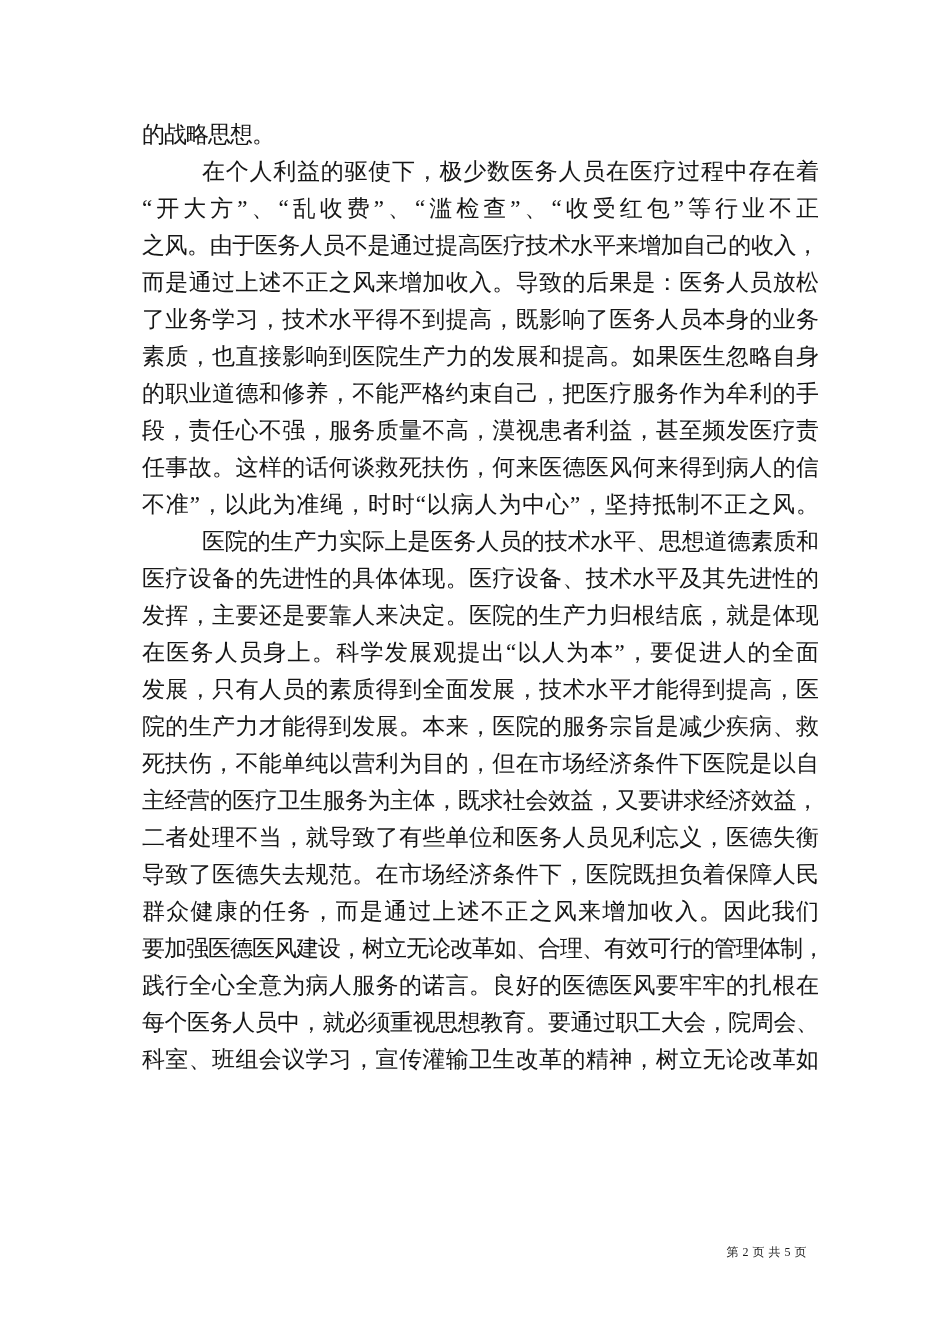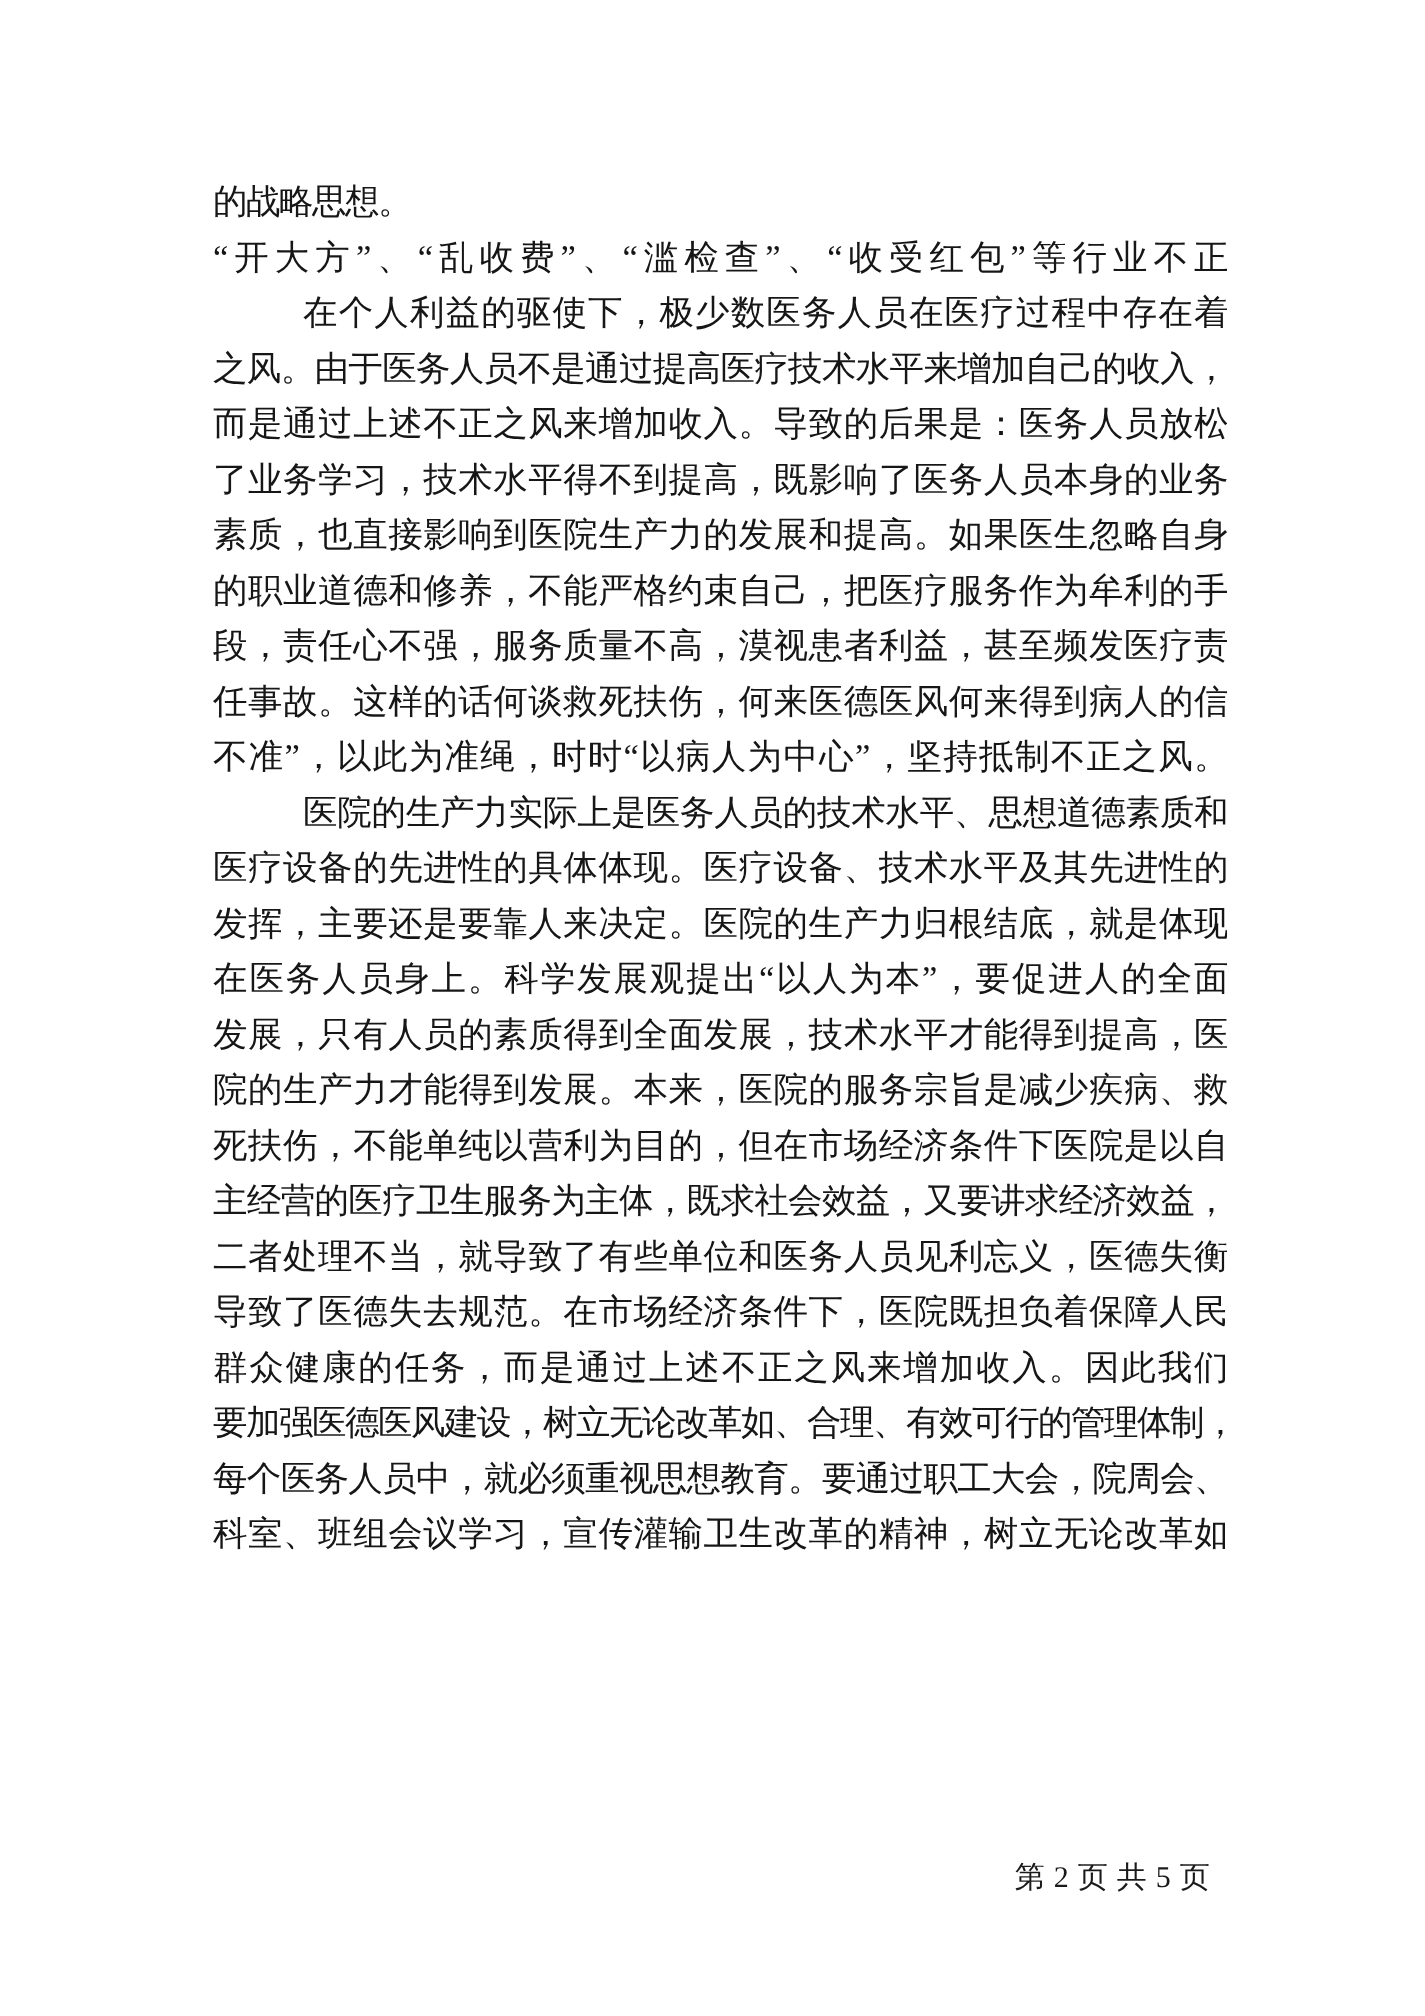--- a/index.html
+++ b/index.html
@@ -39,51 +39,52 @@
     text-align: right;
     text-align-last: left;
   }
   .line.indent {
     text-indent: 60px;
   }
   .footer {
     position: absolute;
     top: 1242px;
     right: 143px;
-    font-size: 20px;
+    font-size: 12px;
     line-height: 20px;
     letter-spacing: 0.5px;
     color: #1a1a1a;
   }
 </style>
 </head>
 <body>
 
 <div class="page">
   <div class="body-text">
     <div class="line end">的战略思想。</div>
+    <div class="line indent">在个人利益的驱使下，极少数医务人员在医疗过程中存在着</div>
     <div class="line">“开大方”、“乱收费”、“滥检查”、“收受红包”等行业不正</div>
-    <div class="line indent">在个人利益的驱使下，极少数医务人员在医疗过程中存在着</div>
     <div class="line">之风。由于医务人员不是通过提高医疗技术水平来增加自己的收入，</div>
     <div class="line">而是通过上述不正之风来增加收入。导致的后果是：医务人员放松</div>
     <div class="line">了业务学习，技术水平得不到提高，既影响了医务人员本身的业务</div>
     <div class="line">素质，也直接影响到医院生产力的发展和提高。如果医生忽略自身</div>
     <div class="line">的职业道德和修养，不能严格约束自己，把医疗服务作为牟利的手</div>
     <div class="line">段，责任心不强，服务质量不高，漠视患者利益，甚至频发医疗责</div>
     <div class="line">任事故。这样的话何谈救死扶伤，何来医德医风何来得到病人的信</div>
     <div class="line">不准”，以此为准绳，时时“以病人为中心”，坚持抵制不正之风。</div>
     <div class="line indent">医院的生产力实际上是医务人员的技术水平、思想道德素质和</div>
     <div class="line">医疗设备的先进性的具体体现。医疗设备、技术水平及其先进性的</div>
     <div class="line">发挥，主要还是要靠人来决定。医院的生产力归根结底，就是体现</div>
     <div class="line">在医务人员身上。科学发展观提出“以人为本”，要促进人的全面</div>
     <div class="line">发展，只有人员的素质得到全面发展，技术水平才能得到提高，医</div>
     <div class="line">院的生产力才能得到发展。本来，医院的服务宗旨是减少疾病、救</div>
     <div class="line">死扶伤，不能单纯以营利为目的，但在市场经济条件下医院是以自</div>
     <div class="line">主经营的医疗卫生服务为主体，既求社会效益，又要讲求经济效益，</div>
     <div class="line">二者处理不当，就导致了有些单位和医务人员见利忘义，医德失衡</div>
     <div class="line">导致了医德失去规范。在市场经济条件下，医院既担负着保障人民</div>
     <div class="line">群众健康的任务，而是通过上述不正之风来增加收入。因此我们</div>
     <div class="line">要加强医德医风建设，树立无论改革如、合理、有效可行的管理体制，</div>
+    <div class="line">践行全心全意为病人服务的诺言。良好的医德医风要牢牢的扎根在</div>
     <div class="line">每个医务人员中，就必须重视思想教育。要通过职工大会，院周会、</div>
     <div class="line">科室、班组会议学习，宣传灌输卫生改革的精神，树立无论改革如</div>
   </div>
   <div class="footer">第 2 页 共 5 页</div>
 </div>
 
 </body></html>

